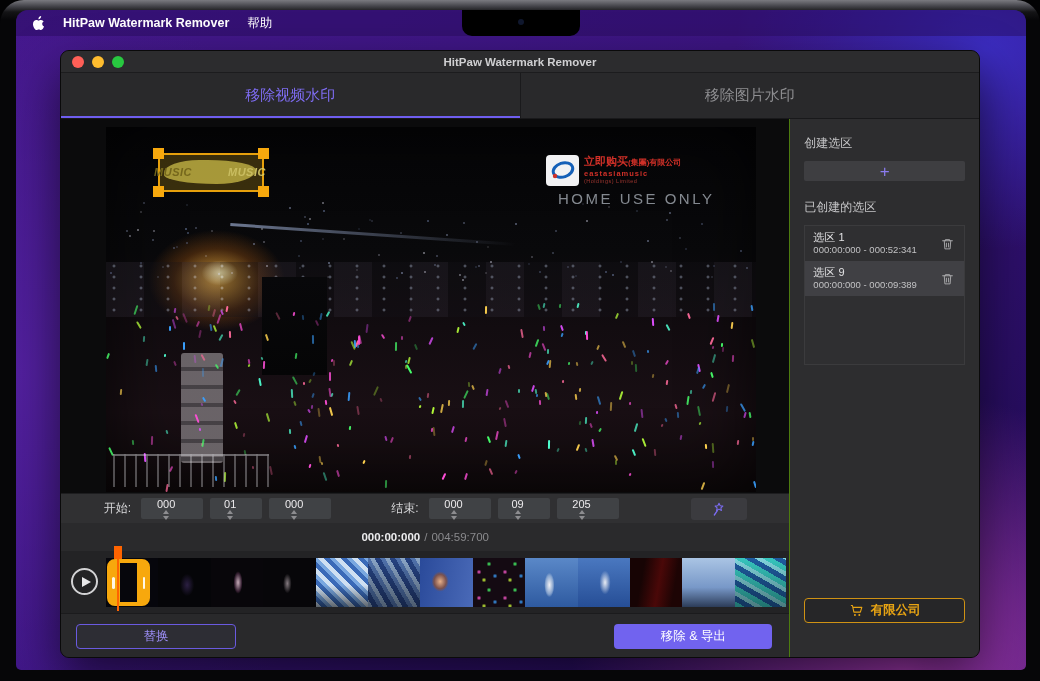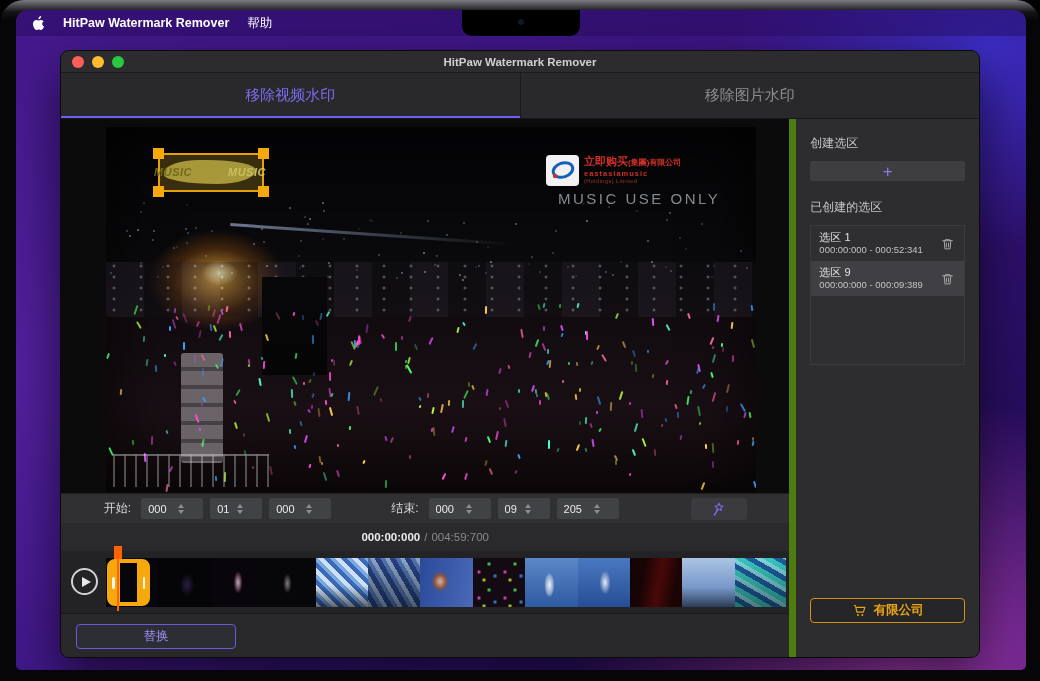--- a/index.html
+++ b/index.html
@@ -41,21 +41,21 @@
 
   .tabbar { height:46px; display:flex; background:#29292b; border-bottom:1px solid #19191b; flex:0 0 auto; }
   .tab { flex:1; display:flex; align-items:center; justify-content:center; font-size:15px;
     color:#8f8f92; position:relative; cursor:default; }
   .tab + .tab { border-left:1px solid #1a1a1c; }
   .tab.active { color:#7e6cf2; }
   .tab.active::after { content:""; position:absolute; left:0; right:0; bottom:0; height:2px; background:#6f5ef0; }
 
   .body { flex:1; display:flex; min-height:0; }
   .main { width:730px; display:flex; flex-direction:column; }
-  .sidebar { width:190px; background:#2d2d2f; border-left:7px solid #4d7c0f;
+  .sidebar { width:190px; background:#2d2d2f; border-left:1px solid #4d7c0f;
     display:flex; flex-direction:column; padding:16px 14px 14px; }
 
   
   .viewport { height:374px; background:#0b0b0c; position:relative; flex:0 0 auto; }
   .video { position:absolute; left:45px; top:8px; width:650px; height:365px; overflow:hidden;
     background:
       radial-gradient(26px 18px at 17.5% 40%, #fff3b8, rgba(255,240,160,0) 70%),
       radial-gradient(95px 70px at 17% 42%, rgba(255,190,70,.8), rgba(230,120,20,.25) 45%, rgba(0,0,0,0) 72%),
       linear-gradient(180deg,#050507 0%,#09090b 34%,#120c10 55%,#190f14 78%,#100a0c 100%);
     box-shadow:inset 0 0 70px rgba(0,0,0,.75); }
@@ -98,21 +98,21 @@
   .bwm-text3 { color:#c04038; font-size:5.5px; letter-spacing:.5px; line-height:7px; opacity:.8; }
   .homeuse { margin-top:4px; margin-left:12px; color:#9aa0a8; font-size:15px; letter-spacing:2.5px; opacity:.85; }
 
   
   .trimbar { height:30px; background:#303032; border-top:1px solid #1d1d1f; display:flex;
     align-items:center; justify-content:center; gap:7px; flex:0 0 auto; }
   .trimlabel { color:#d8d8da; font-size:12px; margin-right:3px; }
   .grp-gap { width:46px; }
   .btn-gap { width:58px; }
   .spinner { width:62px; height:21px; background:#404245; border-radius:2px; display:flex;
-    align-items:center; padding:0 19px 0 7px; }
+    align-items:center; padding:0 19px 0 7px;flex-direction:column; }
   .spinner.narrow { width:52px; }
   .spin-val { color:#eceaec; font-size:11px; flex:1; }
   .arrows { display:flex; flex-direction:column; gap:2px; align-items:center; }
   .arr-up { width:0; height:0; border-left:3.5px solid transparent; border-right:3.5px solid transparent; border-bottom:4px solid #8d8d90; }
   .arr-dn { width:0; height:0; border-left:3.5px solid transparent; border-right:3.5px solid transparent; border-top:4px solid #8d8d90; }
   .preview-btn { width:56px; height:22px; background:#3b3b3f; border-radius:3px; border:none;
     display:flex; align-items:center; justify-content:center; }
 
   
   .timerow { height:28px; background:#2a2a2c; display:flex; align-items:center; justify-content:center;
@@ -593,21 +593,21 @@
                       <ellipse cx="13" cy="11" rx="10" ry="7" fill="none" stroke="#1560b8" stroke-width="3" transform="rotate(-18 13 11)"></ellipse>
                       <circle cx="5" cy="17" r="2.2" fill="#d03028"></circle>
                     </svg>
                 </span>
                 <span>
                   <div class="bwm-text1"><span>立即购买</span><small>(集團)有限公司</small></div>
                   <div class="bwm-text2">eastasiamusic</div>
                   <div class="bwm-text3">(Holdings) Limited</div>
                 </span>
               </div>
-              <div class="homeuse">MUSIC USE ONLY</div>
+              <div class="homeuse">HOME USE ONLY</div>
             </div>
 
             <div class="selbox">
               <span class="handle h-tl"></span>
               <span class="handle h-tr"></span>
               <span class="handle h-bl"></span>
               <span class="handle h-br"></span>
               <span class="brush">
                 <span class="f1">MUSIC</span>
                   <span class="f2">MUSIC</span>
@@ -696,20 +696,21 @@
             <span class="thumb t12"></span>
             <span class="thumb t13"></span>
           </div>
           <div class="bracket"></div>
           <div class="playhead-line"></div>
           <div class="playhead-cap"></div>
         </div>
 
         <div class="footer">
           <button class="replace-btn">替换</button>
+          <button class="export-btn">移除 &amp; 导出</button>
         </div>
       </div>
 
       <div class="sidebar">
         <div class="sb-label">创建选区</div>
         <button class="add-btn">+</button>
 
         <div class="sb-label sb-label2">已创建的选区</div>
         <div class="sel-list">
           <div class="sel-item">

